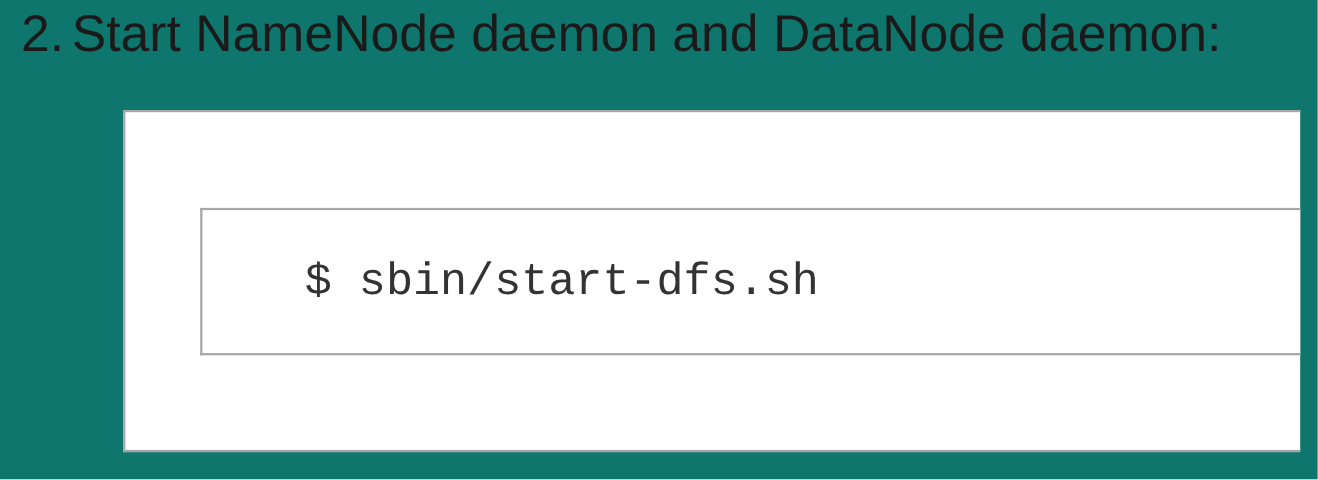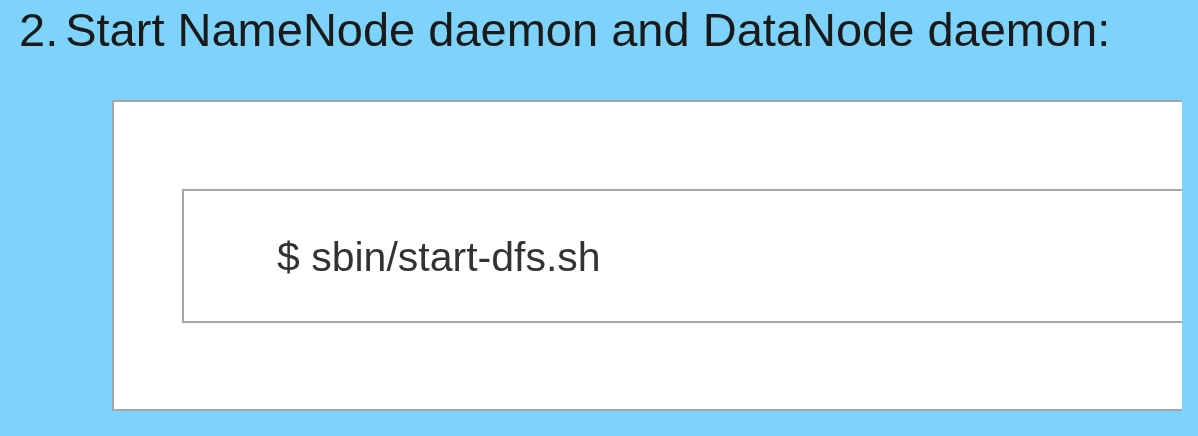--- a/index.html
+++ b/index.html
@@ -4,21 +4,21 @@
 <style>
   html, body {
     margin: 0;
     padding: 0;
     background: #ffffff;
   }
   .page {
     position: relative;
     width: 1198px;
     height: 436px;
-    background: #7dd3fc;
+    background: #0f766e;
     overflow: hidden;
     font-family: "Liberation Sans", sans-serif;
   }
   
   .list-item {
     position: absolute;
     left: 19px;
     top: 4px;
     font-size: 47px;
     line-height: 52px;
@@ -51,21 +51,21 @@
     box-sizing: border-box;
     border: 2px solid #a6a6a6;
     border-right: none;
     background: #ffffff;
     display: flex;
     align-items: center;
   }
   .code-line {
     margin: 0;
     padding: 3px 0 0 93px;  
-    font-family: Liberation Sans, sans-serif;
+    font-family: Liberation Mono, monospace;
     font-size: 41px;
     line-height: 41px;
     color: #333333;
     white-space: pre;
   }
 </style>
 </head>
 <body>
 
 <div class="page">

